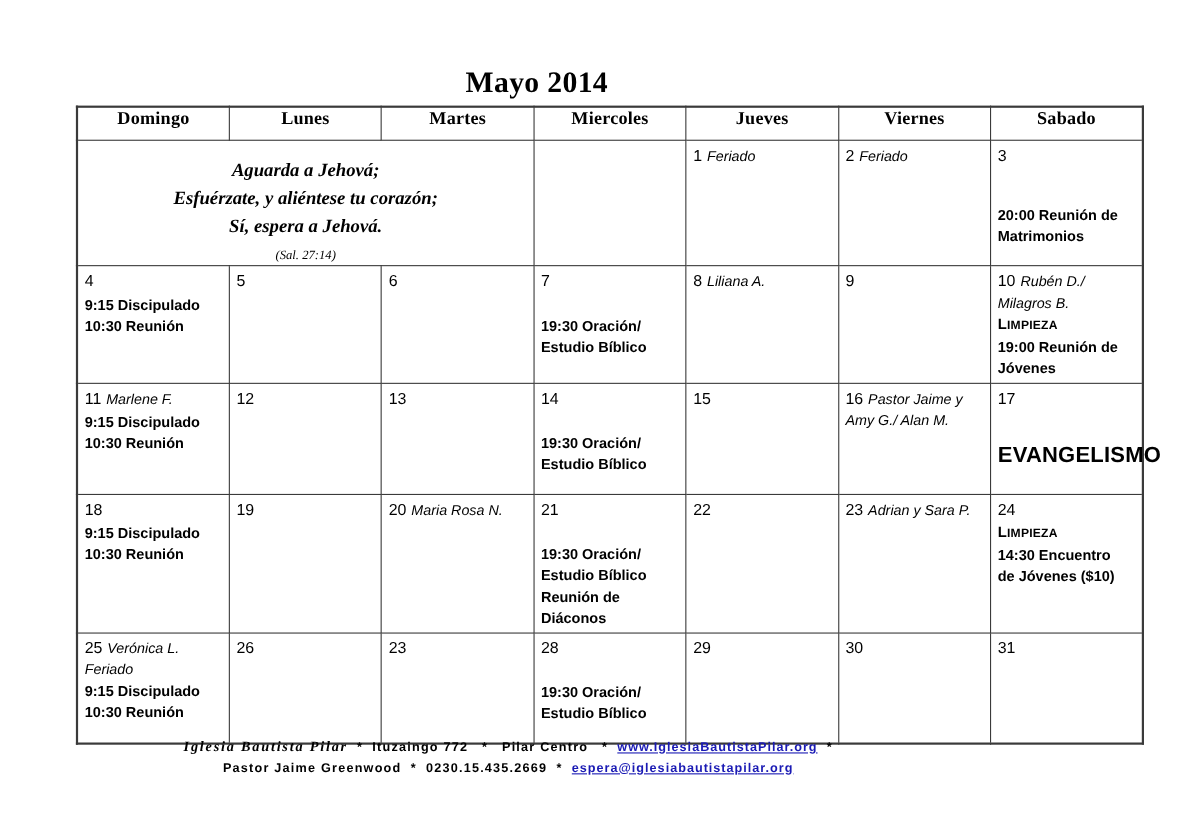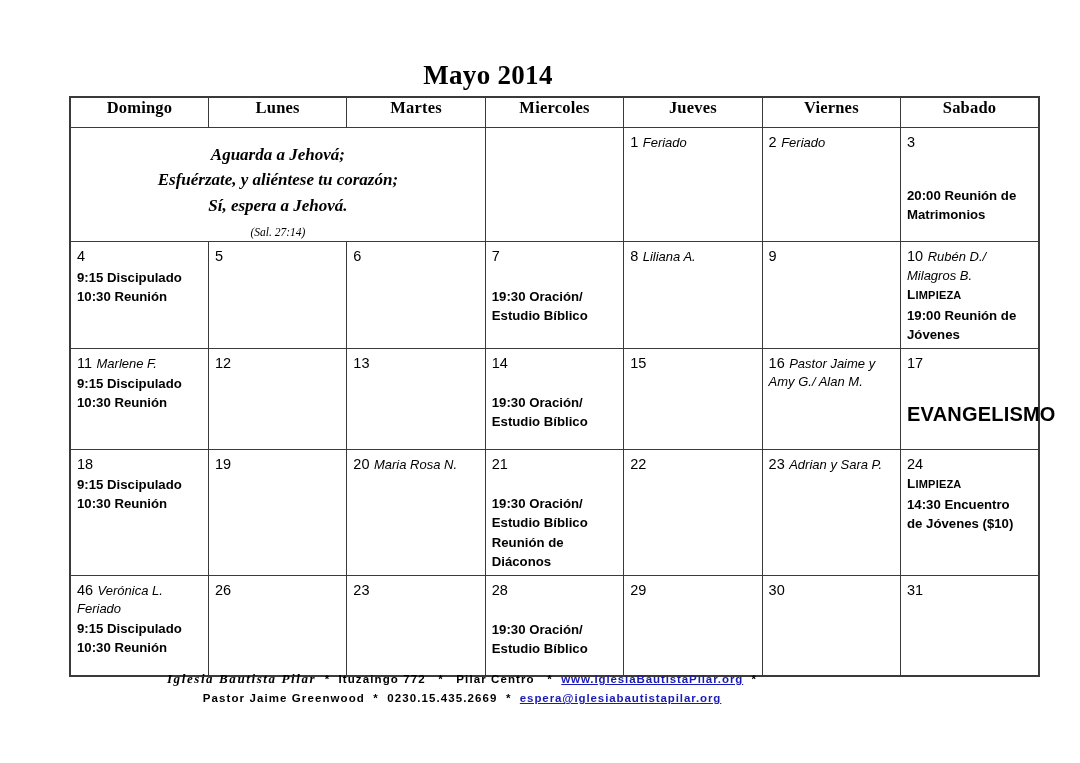--- a/index.html
+++ b/index.html
@@ -409,21 +409,21 @@
                 <div>14:30 Encuentro</div>
                 <div>de Jóvenes ($10)</div>
               </div>
             </div>
           </td>
         </tr>
 
         <tr>
           <td>
             <div class="cellpad">
-              <span class="daynum">46</span>
+              <span class="daynum">25</span>
               <span class="person">Verónica L.</span>
               <div class="person-block">Feriado</div>
               <div class="events">
                 <div>9:15 Discipulado</div>
                 <div>10:30 Reunión</div>
               </div>
             </div>
           </td>
           <td>
             <div class="cellpad">

